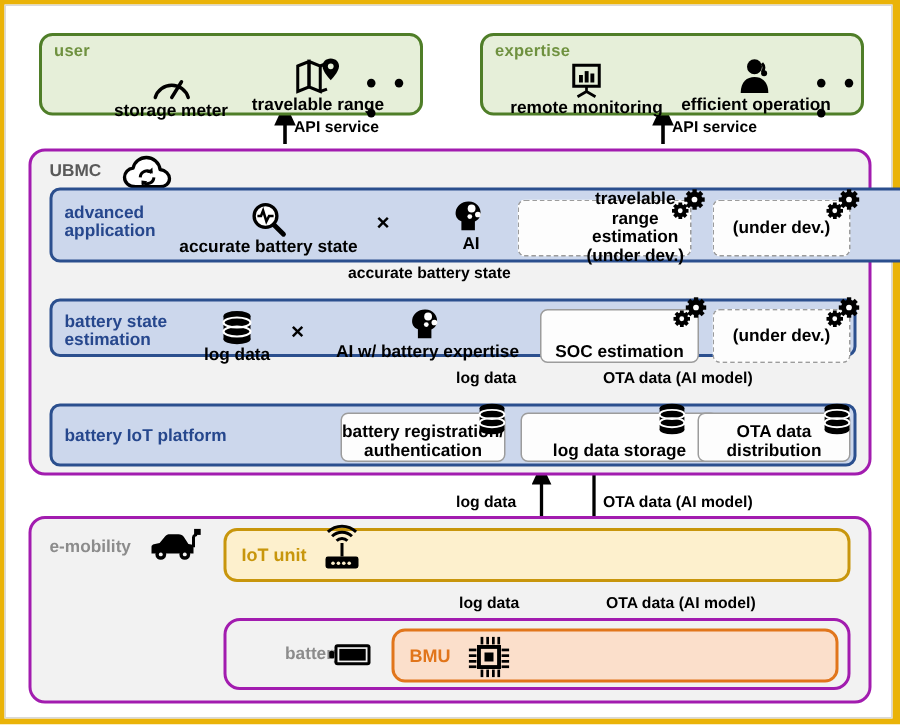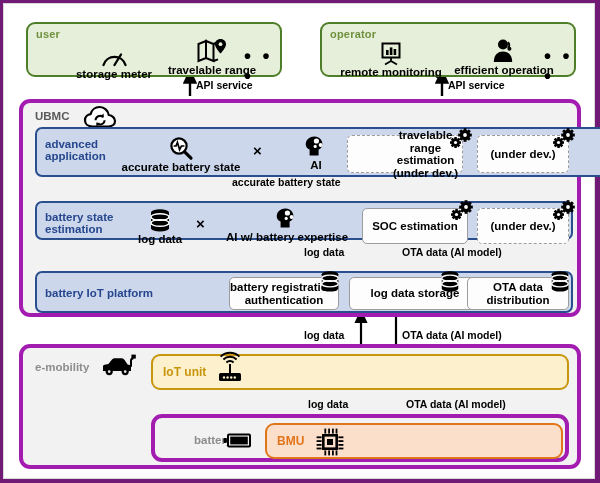--- a/index.html
+++ b/index.html
@@ -2,59 +2,59 @@
 <html><head>
 <meta charset="utf-8">
 <style>
   html,body{margin:0;padding:0;}
   body{
     width:600px;height:483px;
     background:#ffffff;
     font-family:"Liberation Sans", sans-serif;
     overflow:hidden;
   }
-  #root{position:relative;width:600px;height:483px;background:#701a75;}
+  #root{position:relative;width:600px;height:483px;background:#eab308;}
   #frame{position:absolute;left:3px;top:3px;width:592px;height:476px;border:1px solid #d9d9d9;box-sizing:border-box;background:#fff;}
   .arrowlbl{position:absolute;font-size:10.5px;font-weight:bold;color:#000;white-space:nowrap;}
 
   
   .actor{
     position:absolute;box-sizing:border-box;
     background:#e6efd9;border:2.5px solid #4f7e28;border-radius:9px;
   }
   .actor .role{
     position:absolute;left:8px;top:4px;font-size:11px;color:#6f913f;font-weight:bold;letter-spacing:.2px;
   }
   .cellwrap{position:absolute;text-align:center;}
   .cellwrap .ic{height:26px;display:flex;align-items:flex-end;justify-content:center;}
   .cellwrap .cap{font-size:11.5px;font-weight:bold;color:#000;margin-top:1px;white-space:nowrap;}
   .dots{position:absolute;font-size:20px;font-weight:bold;color:#000;letter-spacing:3px;line-height:1;}
 
   
   .shell{
     position:absolute;box-sizing:border-box;
-    background:#f2f2f2;border:4px solid #a21caf;border-radius:11px;
+    background:#f2f2f2;border:2px solid #a21caf;border-radius:11px;
   }
   .shell > .title{
     position:absolute;font-size:11.5px;font-weight:bold;color:#8c8c8c;
   }
   .shell.dark > .title{color:#595959;}
 
   
   .blue{
     position:absolute;box-sizing:border-box;
     background:#ccd7ec;border:2px solid #2b4f8e;border-radius:7px;
   }
   .blue > .title{
     position:absolute;left:8px;font-size:11.5px;font-weight:bold;color:#26478d;line-height:12px;
   }
   .white-box{
     position:absolute;box-sizing:border-box;background:#fdfdfd;
     border:1.5px solid #9c9c9c;border-radius:5px;
-    display:flex;align-items:center;justify-content:center;text-align:center;
+    display:flex;align-items:flex-end;justify-content:center;text-align:center;
     font-size:11.5px;font-weight:bold;color:#000;line-height:12.5px;
   }
   .dash-box{
     position:absolute;box-sizing:border-box;background:#fdfdfd;
     border:1.7px dashed #9c9c9c;border-radius:5px;
     display:flex;align-items:center;justify-content:center;text-align:center;
     font-size:11.5px;font-weight:bold;color:#000;line-height:12.5px;
   }
   .xmark{position:absolute;font-size:15px;font-weight:bold;color:#000;}
 
@@ -126,21 +126,21 @@
           <path d="M23.5,1 c3.4,0 5.5,2.4 5.5,5.2 c0,3.8 -5.5,9.3 -5.5,9.3 s-5.5,-5.5 -5.5,-9.3 C18,3.4 20.1,1 23.5,1 z" fill="#000"></path>
           <circle cx="23.5" cy="6.2" r="1.9" fill="#e6efd9"></circle>
         </svg>
       </div>
       <div class="cap">travelable range</div>
     </div>
     <div class="dots" style="left:216px;top:22px;">• • •</div>
   </div>
 
   <div class="actor" style="left:316px;top:18px;width:256px;height:55px;">
-    <div class="role">operator</div>
+    <div class="role">expertise</div>
     <div class="cellwrap" style="left:12px;top:15px;width:114px;">
       <div class="ic">
         <svg width="26" height="23" viewBox="0 0 26 23">
           <rect x="4.5" y="1.5" width="17" height="14" fill="none" stroke="#000" stroke-width="2"></rect>
           <rect x="8" y="8" width="2.6" height="5" fill="#000"></rect>
           <rect x="11.8" y="5.4" width="2.6" height="7.6" fill="#000"></rect>
           <rect x="15.6" y="7" width="2.6" height="6" fill="#000"></rect>
           <path d="M13,15.5 L13,19 M13,19 L7,22.5 M13,19 L19,22.5" stroke="#000" stroke-width="1.8" fill="none"></path>
         </svg>
       </div>

